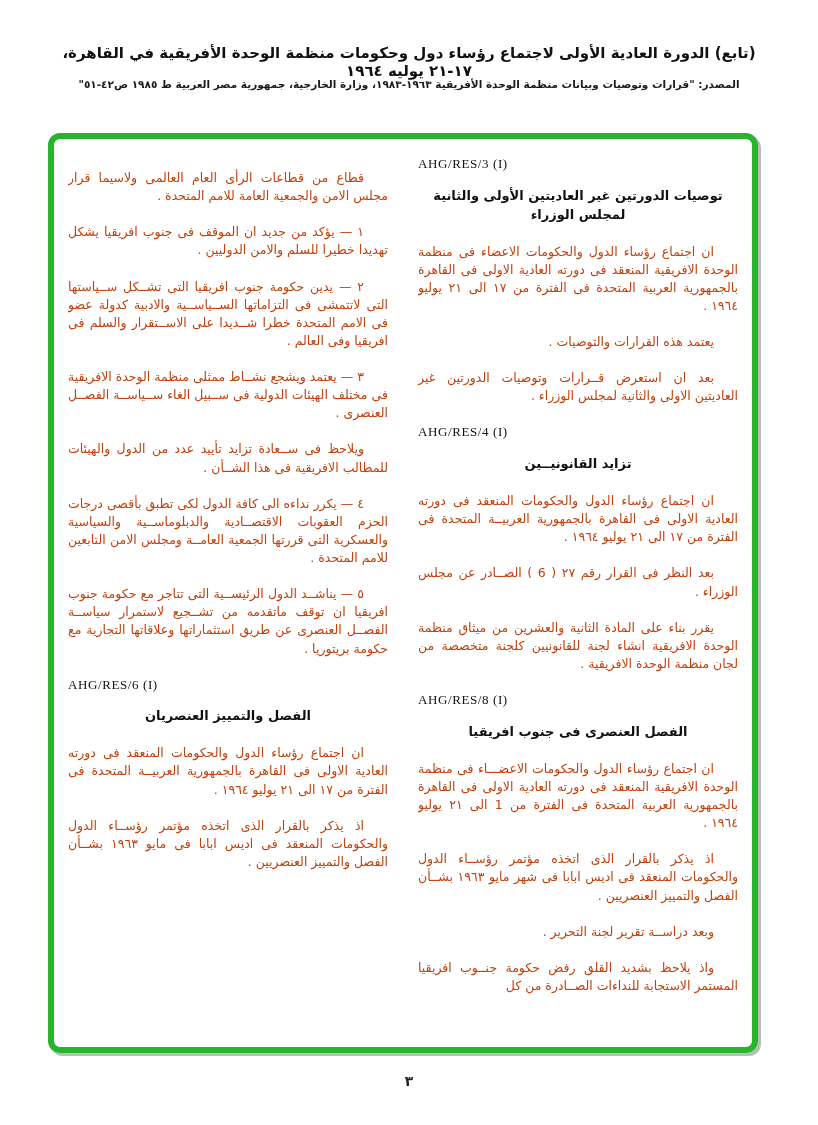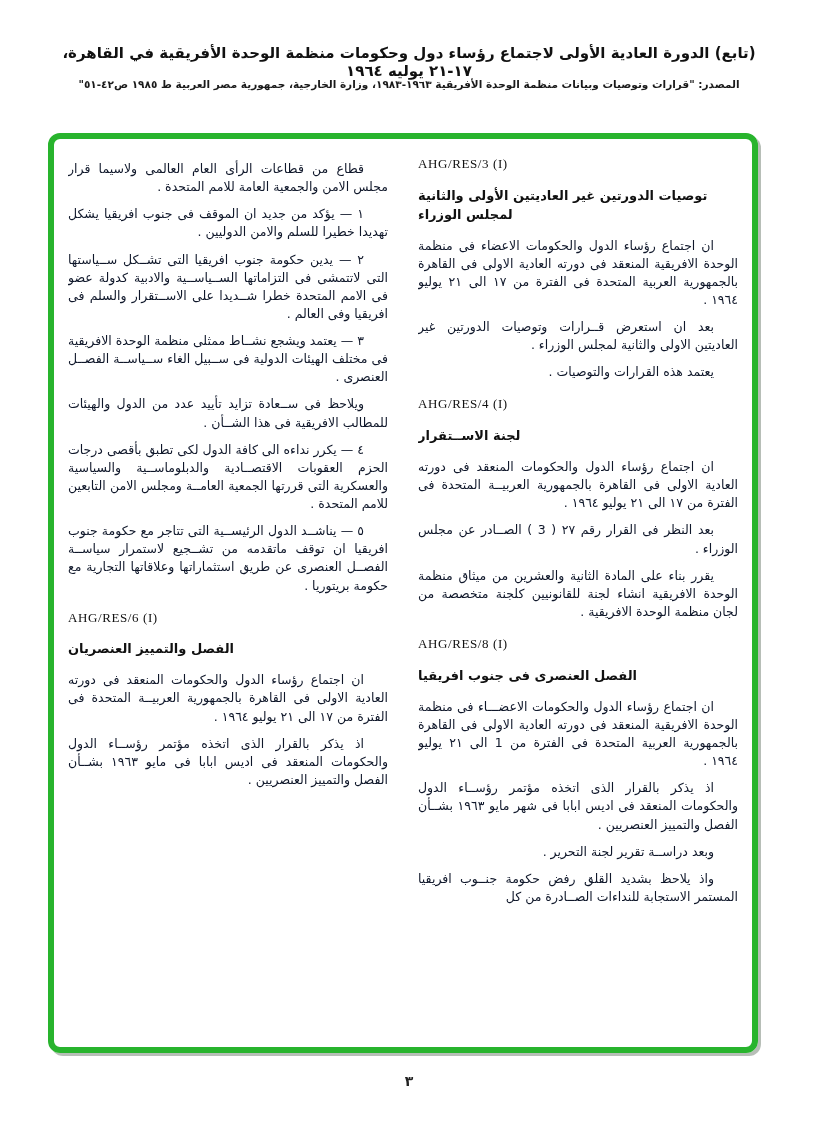--- a/index.html
+++ b/index.html
@@ -63,31 +63,31 @@
     text-align:left;
     font-size:13px;
     letter-spacing:0.6px;
     color:#111;
     margin:14px 0 4px 0;
   }
   .col > .code:first-child { margin-top:4px; }
 
   .heading {
     font-weight:bold;
-    text-align:left;
+    text-align:center;
     white-space:pre-line;
     font-size:13px;
     color:#111;
     margin:13px 0 12px 0;
   }
 
   .para {
-    margin:9px 0;
+    margin:18px 0;
     text-indent:24px;
-    color:#0f172a;
+    color:#c2410c;
   }
 
   .page-number {
     position:absolute;
     bottom:36px; left:0; right:0;
     text-align:center;
     font-size:14px;
     font-weight:bold;
     color:#222;
   }
@@ -101,26 +101,26 @@
 
   <div class="doc-source">المصدر: "قرارات وتوصيات وبيانات منظمة الوحدة الأفريقية ١٩٦٣-١٩٨٣، وزارة الخارجية، جمهورية مصر العربية ط ١٩٨٥ ص٤٢-٥١"</div>
 
   <div class="frame" style="border-color: rgb(40, 180, 45);">
     <div class="cols">
       <div class="col">
           <div class="code">AHG/RES/3 (I)</div>
           <div class="heading">توصيات الدورتين غير العاديتين الأولى والثانية
 لمجلس الوزراء</div>
           <div class="para">ان اجتماع رؤساء الدول والحكومات الاعضاء فى منظمة الوحدة الافريقية المنعقد فى دورته العادية الاولى فى القاهرة بالجمهورية العربية المتحدة فى الفترة من ١٧ الى ٢١ يوليو ١٩٦٤ .</div>
+          <div class="para">يعتمد هذه القرارات والتوصيات .</div>
           <div class="para">بعد ان استعرض قــرارات وتوصيات الدورتين غير العاديتين الاولى والثانية لمجلس الوزراء .</div>
-          <div class="para">يعتمد هذه القرارات والتوصيات .</div>
           <div class="code">AHG/RES/4 (I)</div>
-          <div class="heading">لجنة الاســتقرار</div>
+          <div class="heading">تزايد القانونيــين</div>
           <div class="para">ان اجتماع رؤساء الدول والحكومات المنعقد فى دورته العادية الاولى فى القاهرة بالجمهورية العربيــة المتحدة فى الفترة من ١٧ الى ٢١ يوليو ١٩٦٤ .</div>
-          <div class="para">بعد النظر فى القرار رقم ٢٧ ( 3 ) الصــادر عن مجلس الوزراء .</div>
+          <div class="para">بعد النظر فى القرار رقم ٢٧ ( 6 ) الصــادر عن مجلس الوزراء .</div>
           <div class="para">يقرر بناء على المادة الثانية والعشرين من ميثاق منظمة الوحدة الافريقية انشاء لجنة للقانونيين كلجنة متخصصة من لجان منظمة الوحدة الافريقية .</div>
           <div class="code">AHG/RES/8 (I)</div>
           <div class="heading">الفصل العنصرى فى جنوب افريقيا</div>
           <div class="para">ان اجتماع رؤساء الدول والحكومات الاعضـــاء فى منظمة الوحدة الافريقية المنعقد فى دورته العادية الاولى فى القاهرة بالجمهورية العربية المتحدة فى الفترة من 1 الى ٢١ يوليو ١٩٦٤ .</div>
           <div class="para">اذ يذكر بالقرار الذى اتخذه مؤتمر رؤســاء الدول والحكومات المنعقد فى اديس ابابا فى شهر مايو ١٩٦٣ بشــأن الفصل والتمييز العنصريين .</div>
           <div class="para">وبعد دراســة تقرير لجنة التحرير .</div>
           <div class="para">واذ يلاحظ بشديد القلق رفض حكومة جنــوب افريقيا المستمر الاستجابة للنداءات الصــادرة من كل</div>
         </div>
       <div class="col">
           <div class="para">قطاع من قطاعات الرأى العام العالمى ولاسيما قرار مجلس الامن والجمعية العامة للامم المتحدة .</div>

